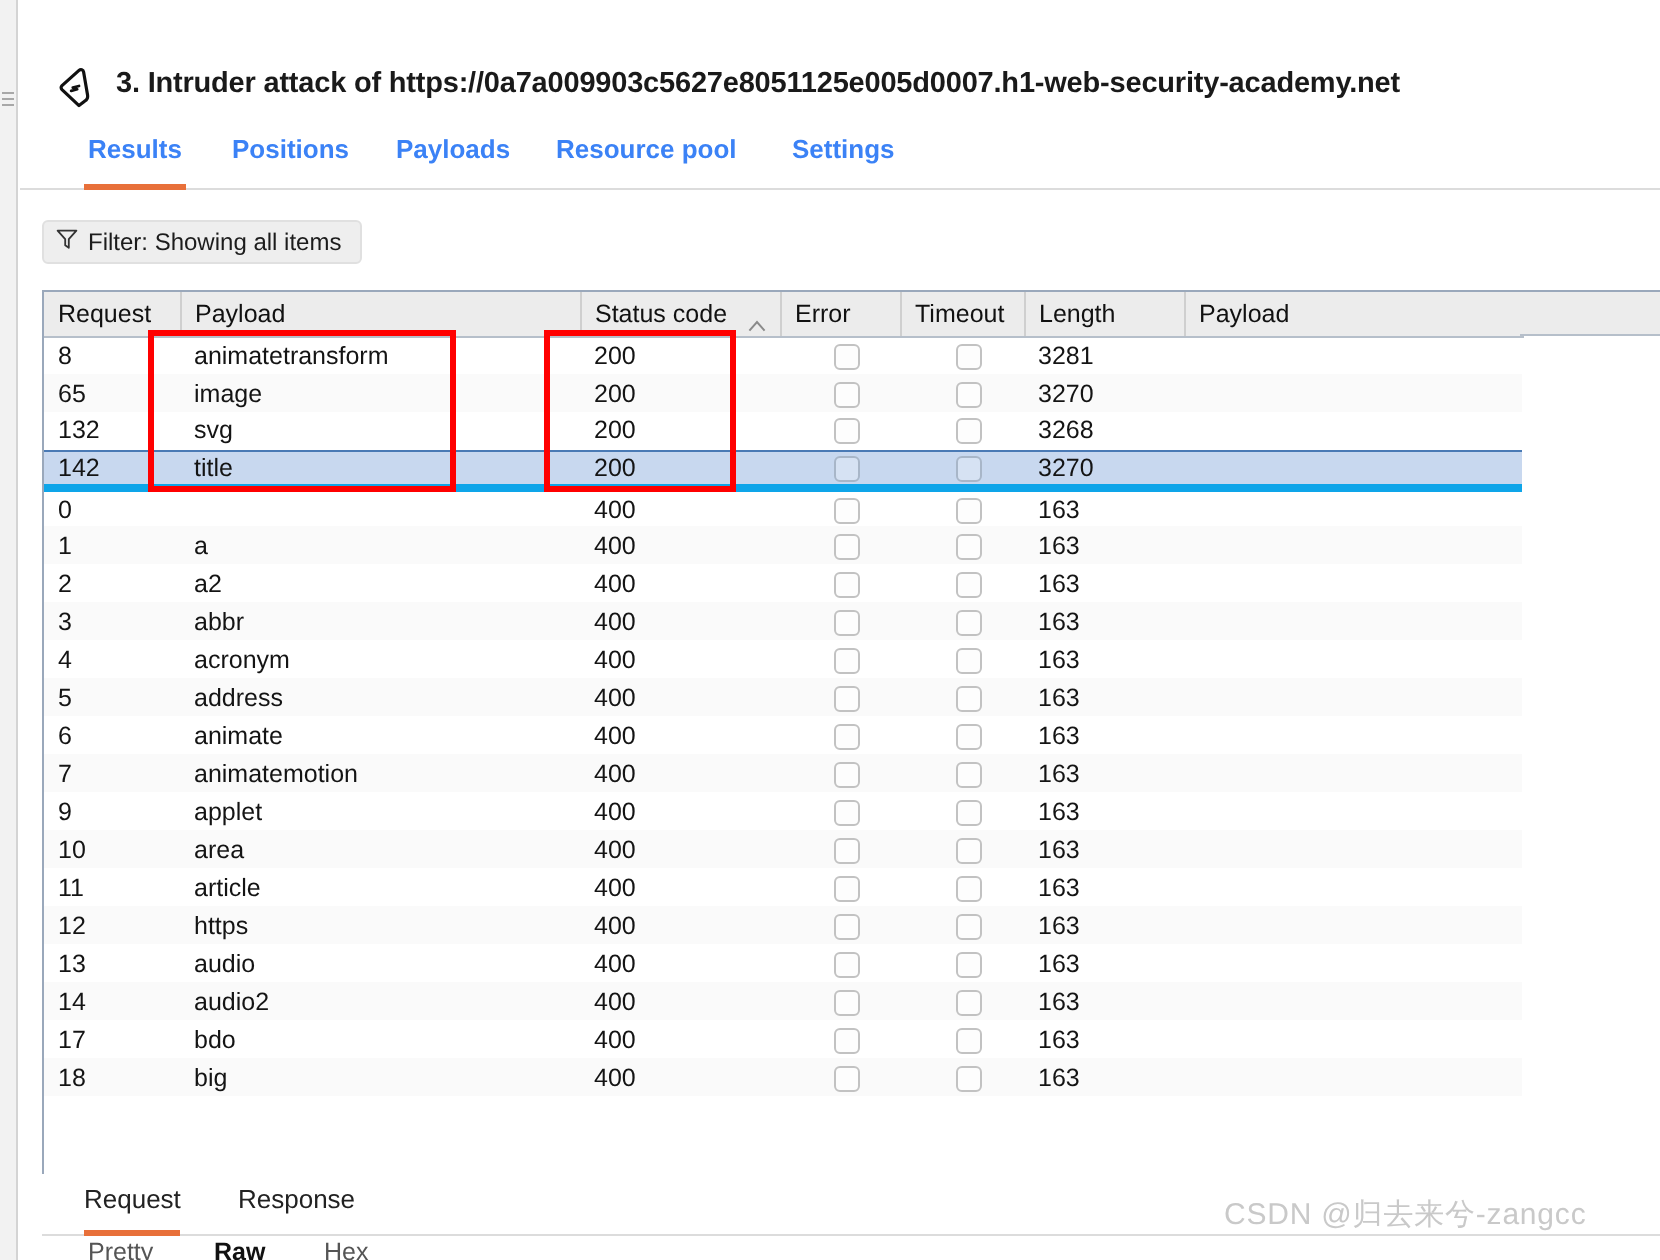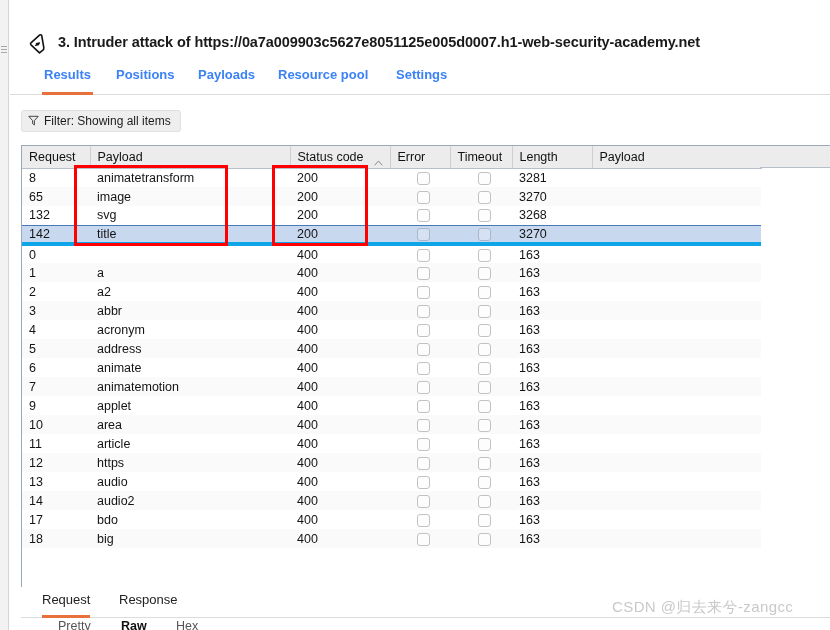--- a/index.html
+++ b/index.html
@@ -211,21 +211,21 @@
     position: absolute;
     left: 0; bottom: 0;
     width: 100%; height: 3px;
     background: transparent;
   }
   .msgtab.active .tab-ul { background: #e8703a; }
 
   
   .subtabs {
     position: absolute;
-    left: 24px; top: 619px;
+    left: 10px; top: 619px;
     width: 652px; height: 11px;
     overflow: hidden;
     padding-left: 28px;
   }
   .subtab {
     position: absolute;
     top: 0;
     font-size: 12.5px;
     color: #555;
     white-space: nowrap;

